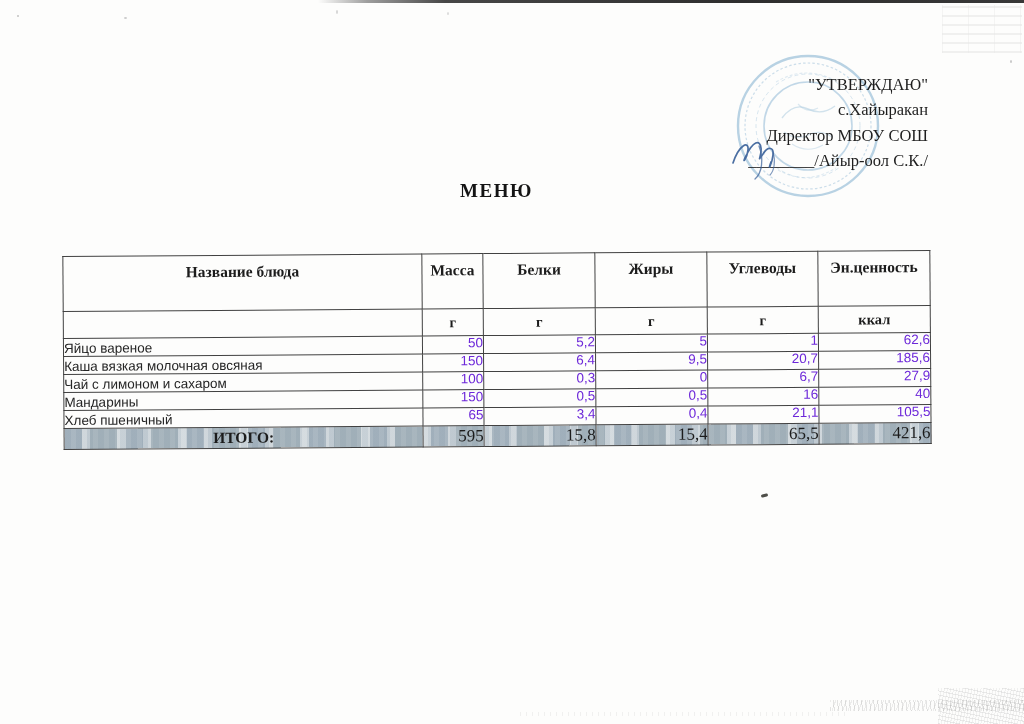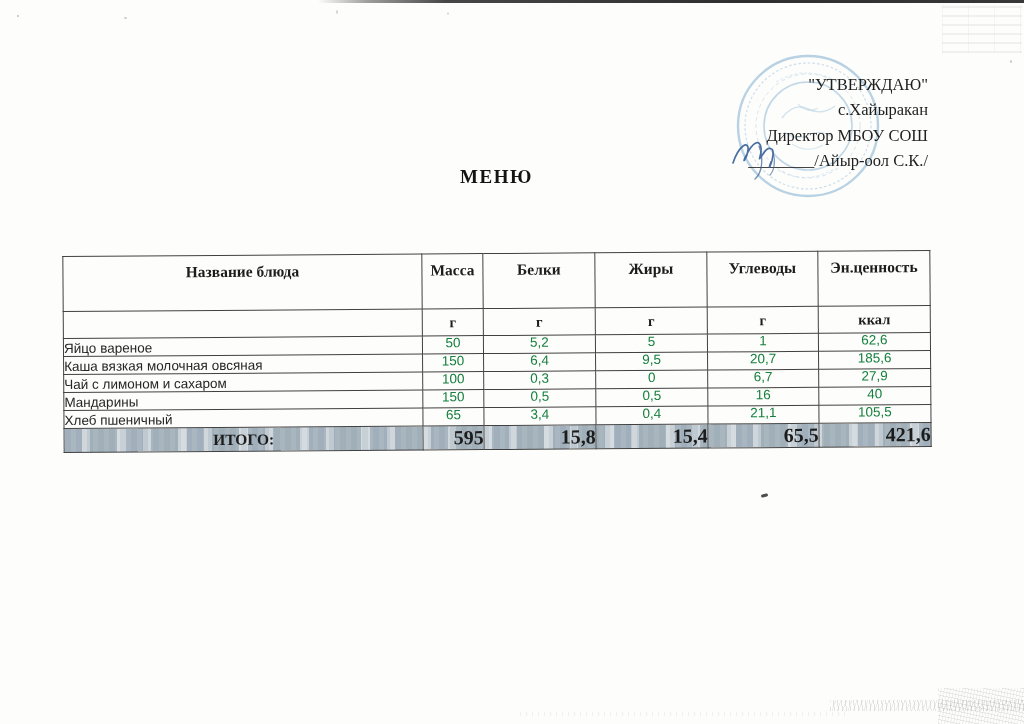--- a/index.html
+++ b/index.html
@@ -22,21 +22,21 @@
   }
 
   
   .stamp{position:absolute;left:720px;top:44px;z-index:1;filter:blur(.4px);}
 
   
   .signature{position:absolute;left:729px;top:131px;z-index:4;}
 
   
   .title{
-    position:absolute;left:63px;top:166px;width:867px;text-align:center;
+    position:absolute;left:63px;top:180px;width:867px;text-align:center;
     font-weight:bold;color:#141414;z-index:2;
   }
   .title .t1{font-size:19px;letter-spacing:1.5px;line-height:22px;}
   .title .t2{font-size:18px;line-height:23px;margin-top:2px;}
 
   
   table.menu{
     position:absolute;left:63px;top:253px;width:867px;
     border-collapse:collapse;table-layout:fixed;color:#1c1c1c;
     transform:rotate(-0.4deg);transform-origin:50% 50%;
@@ -49,32 +49,32 @@
   tr.unitrow th{
     height:26px;font-size:14.5px;font-weight:bold;vertical-align:middle;
     font-family:"Liberation Serif",serif;
   }
   tbody tr{height:18px;}
   td.name{
     font-family:"Liberation Sans",sans-serif;font-size:13.5px;color:#262626;
     text-align:left;vertical-align:bottom;padding-left:4px;line-height:15px;
   }
   td.num{
-    font-family:"Liberation Sans",sans-serif;font-size:13.5px;color:#15803d;
-    text-align:center;vertical-align:top;padding-right:6px;line-height:14px;
+    font-family:"Liberation Sans",sans-serif;font-size:13.5px;color:#6d28d9;
+    text-align:right;vertical-align:top;padding-right:6px;line-height:14px;
   }
   tfoot tr{
     height:20px;
     background-color:rgba(168,181,192,.38);
     background-image:
       repeating-linear-gradient(90deg, rgba(122,143,160,.50) 0 17px, rgba(122,143,160,.10) 17px 25px, rgba(128,148,160,.55) 25px 52px, rgba(200,210,216,.25) 52px 61px),
       repeating-linear-gradient(90deg, rgba(148,166,180,.30) 0 6px, rgba(148,166,180,.05) 6px 11px);
   }
   td.total-label{font-weight:bold;font-size:15.5px;text-align:center;vertical-align:middle;font-family:"Liberation Serif",serif;}
-  td.total-num{font-weight:bold;font-size:20px;text-align:right;vertical-align:middle;padding-right:6px;font-family:"Liberation Serif",serif;}
+  td.total-num{font-weight:normal;font-size:17px;text-align:right;vertical-align:middle;padding-right:6px;font-family:"Liberation Serif",serif;}
 
   
   .speck{position:absolute;border-radius:50%;}
   .n1{position:absolute;left:830px;top:700px;width:194px;height:11px;opacity:.45;filter:blur(.4px);
       background:repeating-linear-gradient(83deg, rgba(90,90,90,.35) 0 1px, transparent 1px 4px),
                  repeating-linear-gradient(-70deg, rgba(120,120,120,.28) 0 1px, transparent 1px 5px);}
   .n2{position:absolute;left:520px;top:712px;width:330px;height:4px;opacity:.16;filter:blur(.4px);
       background:repeating-linear-gradient(88deg, rgba(100,100,100,.5) 0 1px, transparent 1px 6px);}
   .n3{position:absolute;left:938px;top:688px;width:86px;height:36px;opacity:.3;filter:blur(.5px);
       background:repeating-linear-gradient(12deg, rgba(95,95,95,.4) 0 1px, transparent 1px 4px),

